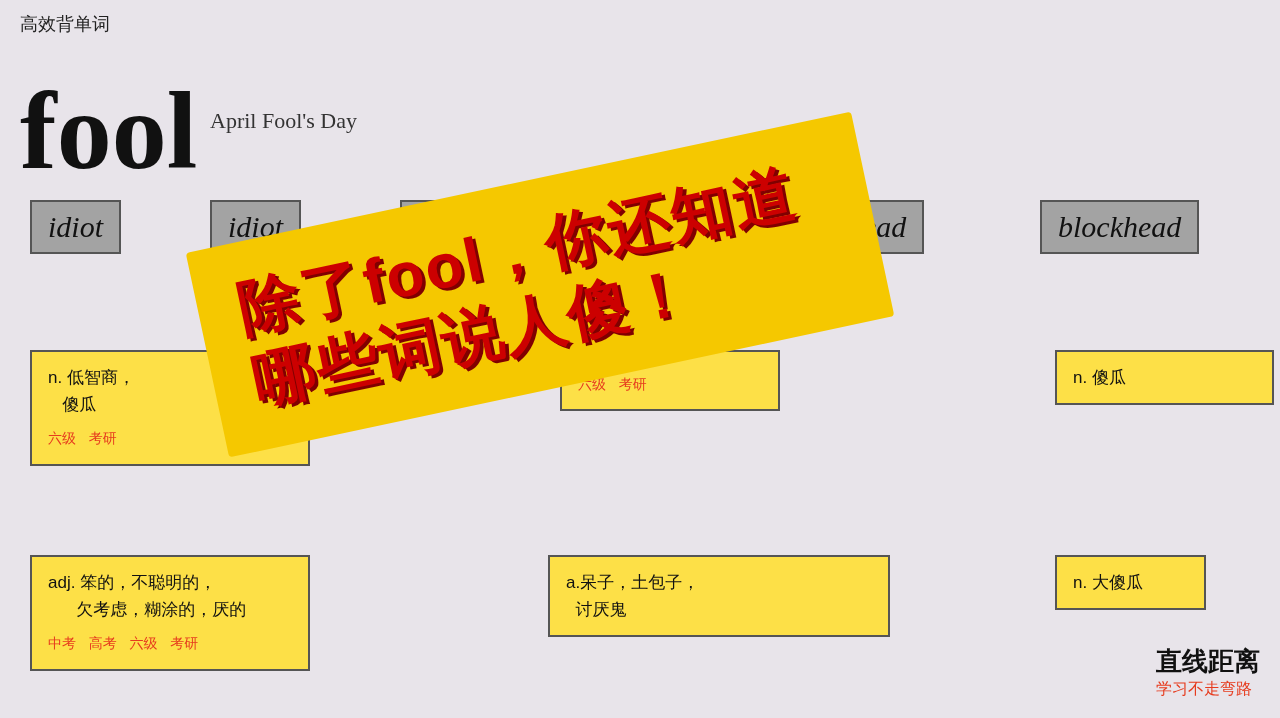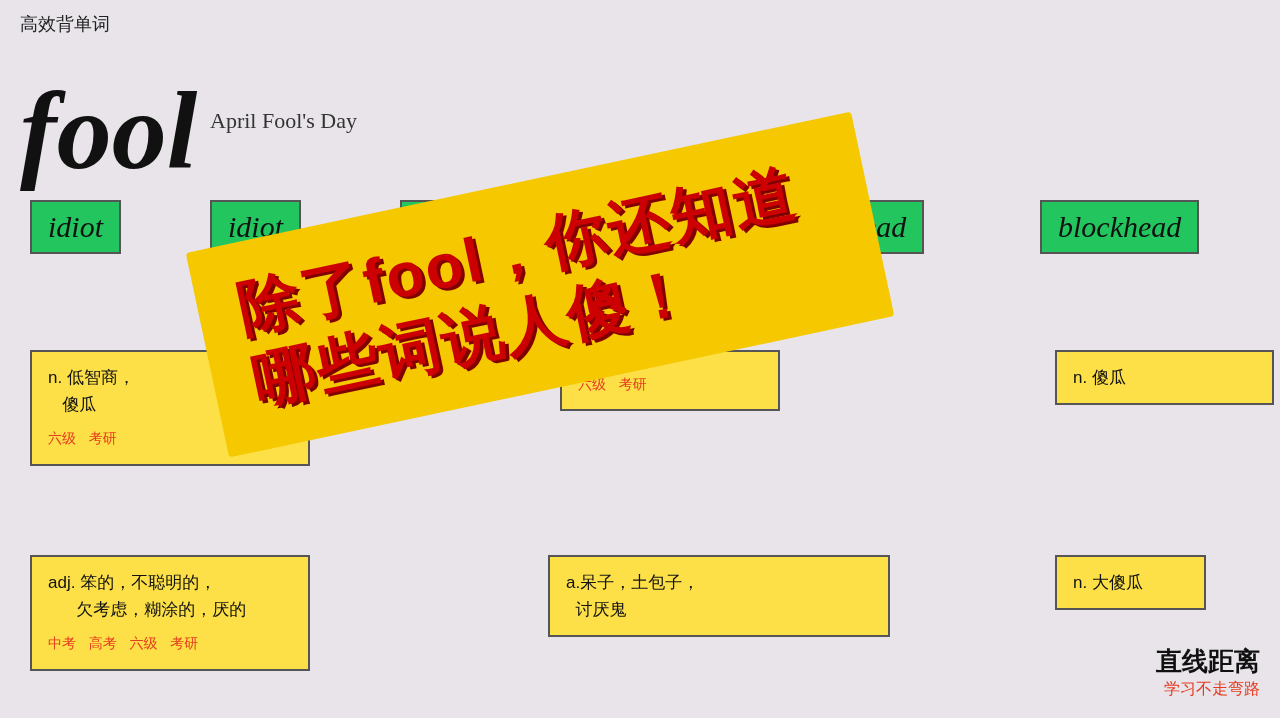--- a/index.html
+++ b/index.html
@@ -20,40 +20,39 @@
       font-weight: normal;
       color: #222;
       font-family: 'Microsoft YaHei', sans-serif;
     }
 
     .main-word {
       position: absolute;
       top: 68px;
       left: 20px;
       font-size: 110px;
-      font-style: italic;
       font-weight: bold;
       color: #111;
       font-family: Georgia, serif;
     }
 
     .example-phrase {
       position: absolute;
       top: 108px;
       left: 210px;
       font-size: 22px;
       color: #333;
       font-family: Georgia, serif;
     }
 
     .word-card {
       position: absolute;
       border: 2px solid #555;
       padding: 8px 16px;
-      background: #22c55e;
+      background: #a3a3a3;
       font-size: 30px;
       font-style: italic;
       font-family: Georgia, serif;
       color: #111;
     }
 
     .def-card {
       position: absolute;
       border: 2px solid #555;
       padding: 12px 16px;
@@ -93,21 +92,21 @@
       font-family: 'Microsoft YaHei', 'SimHei', sans-serif;
       line-height: 1.2;
       text-shadow: 3px 3px 0 #800000;
       letter-spacing: 2px;
     }
 
     .bottom-right-brand {
       position: absolute;
       bottom: 18px;
       right: 20px;
-      text-align: right;
+      text-align: left;
     }
 
     .brand-line1 {
       font-size: 26px;
       font-weight: bold;
       color: #111;
       font-family: 'Microsoft YaHei', sans-serif;
     }
 
     .brand-line2 {

